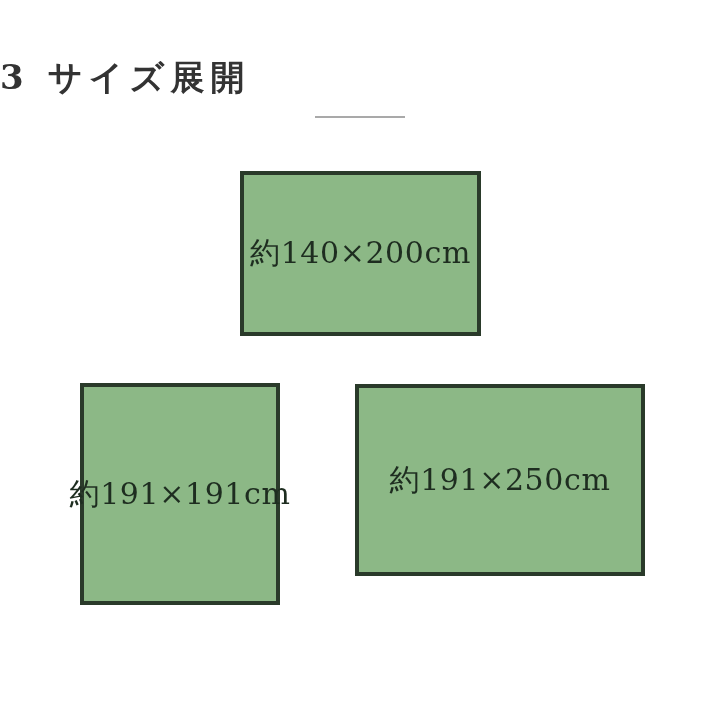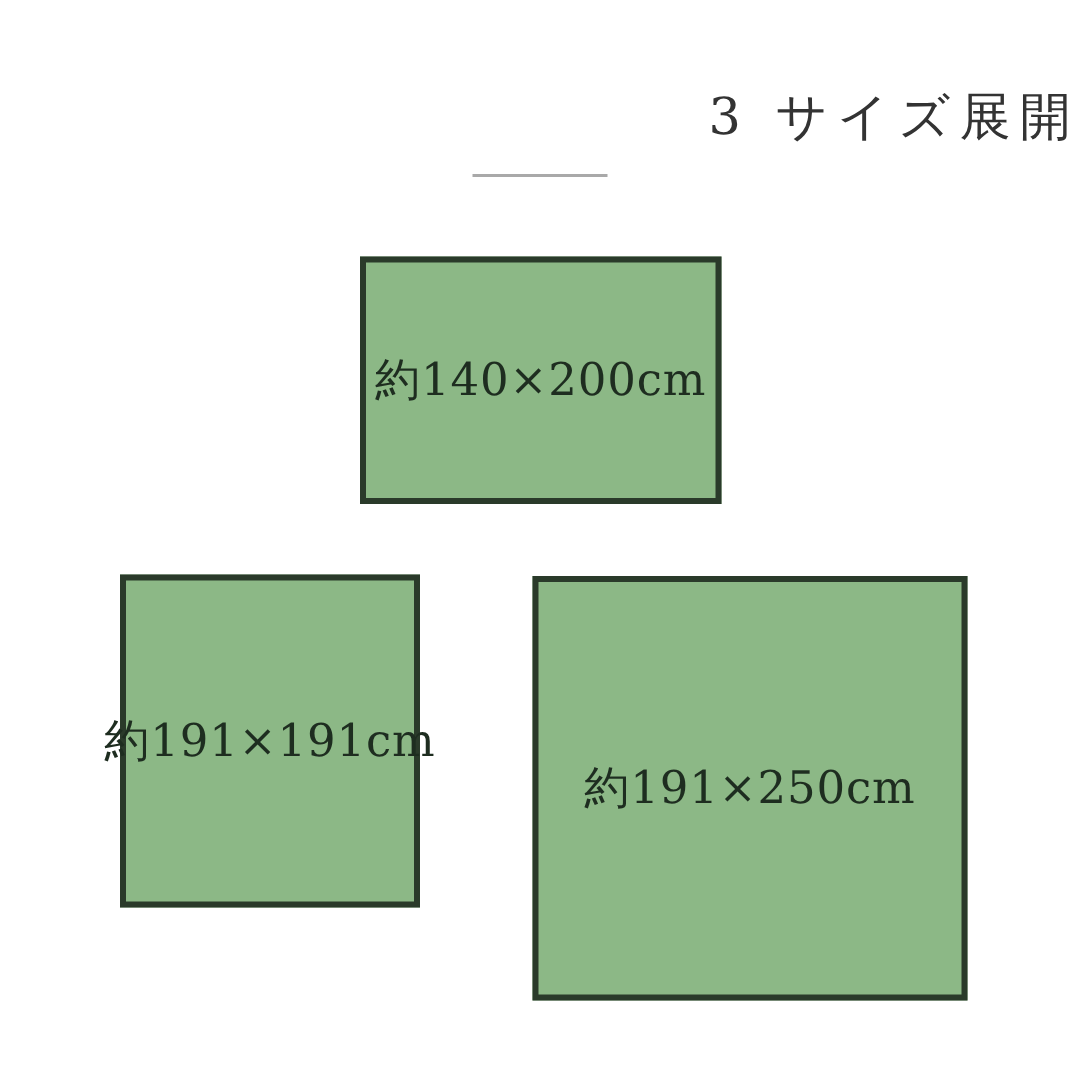--- a/index.html
+++ b/index.html
@@ -17,23 +17,23 @@
   .stage {
     position: absolute;
     inset: 0;
   }
   .title {
     position: absolute;
     top: 55px;
     left: 0;
     width: 720px;
     margin: 0;
-    text-align: right;
+    text-align: left;
     font-size: 34px;
-    font-weight: 400;
+    font-weight: 700;
     letter-spacing: 0.18em;
     color: #333333;
     white-space: nowrap;
   }
   .divider {
     position: absolute;
     top: 116px;
     left: 315px;
     width: 90px;
     height: 2px;
@@ -57,21 +57,21 @@
   .rect-191x191 {
     left: 80px;
     top: 383px;
     width: 200px;
     height: 222px;
   }
   .rect-191x250 {
     left: 355px;
     top: 384px;
     width: 290px;
-    height: 283px;
+    height: 192px;
   }
   .size-label {
     font-size: 30px;
     color: #1e2d20;
     letter-spacing: 0.02em;
     white-space: nowrap;
   }
 </style>
 </head>
 <body>

